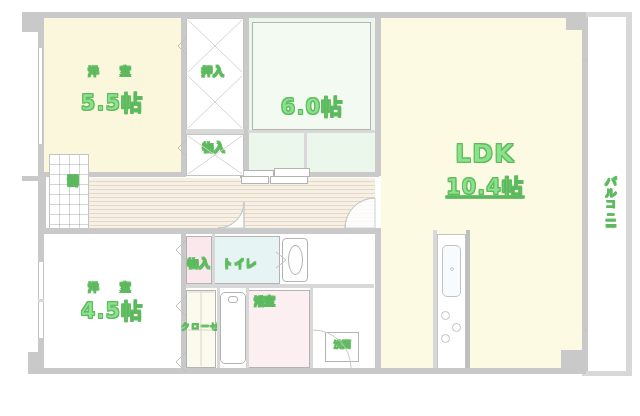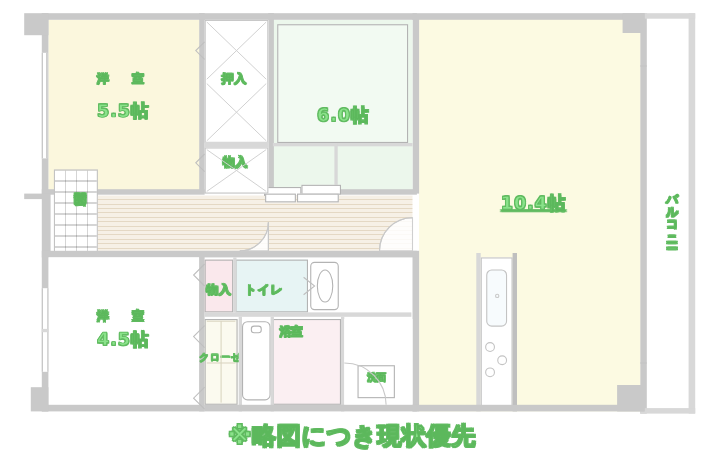--- a/index.html
+++ b/index.html
@@ -66,21 +66,21 @@
       -0.7px  0.7px 0 #63bb63,  0.7px  0.7px 0 #63bb63;
     line-height: 1.08;
     text-align: center;
     pointer-events: none;
   }
   .lbl-sm  { font-size: 11px; -webkit-text-stroke: 0.4px #5cb85c; }
   .lbl-xs  { font-size: 9px;  -webkit-text-stroke: 0.3px #5cb85c;
              text-shadow:-0.5px -0.5px 0 #63bb63,0.5px -0.5px 0 #63bb63,
                          -0.5px 0.5px 0 #63bb63,0.5px 0.5px 0 #63bb63; }
   .lbl-md  { font-size: 11px; }
-  .lbl-lg  { font-size: 16px; }
+  .lbl-lg  { font-size: 21px; }
   .lbl-xl  { font-size: 25px; }
   .lbl-vert{ writing-mode: vertical-rl; text-orientation: upright; }
   .spaced  { letter-spacing: 0.45em; }
 
   .caption {
     position: absolute;
     left: 0; right: 0;
     text-align: center;
     font-size: 22px;
     font-weight: 700;
@@ -109,20 +109,21 @@
 
   <div class="b fl-ldk" style="left:381px; top:16px; width:201px; height:358px;"></div>
 
   <div class="b wall" style="left:375px; top:16px; width:6px; height:160px;"></div>
   <div class="b wall" style="left:375px; top:228px; width:6px; height:146px;"></div>
 
   <div class="b wall" style="left:375px; top:12px; width:211px; height:6px;"></div>
 
   <div class="b wall" style="left:566px; top:12px; width:20px; height:18px;"></div>
 
+  <div class="lbl lbl-xl" style="left:437px; top:140px; width:96px;">LDK</div>
   <div class="lbl lbl-lg" style="left:432px; top:176px; width:106px;text-decoration:underline;">10.4帖</div>
 
   <div class="b fl-white ol" style="left:437px; top:234px; width:29px; height:138px;"></div>
   <div class="b wall-thin" style="left:466px; top:230px; width:4px; height:144px;"></div>
   <div class="b wall-lt" style="left:433px; top:230px; width:4px; height:144px;"></div>
   <div class="b ol" style="left:442px; top:245px; width:19px; height:52px; border-radius:5px;
               background:#f7fbfd;"></div>
   <div class="b" style="left:450px; top:267px; width:4px; height:4px;
               border:1px solid #c9c9c9; border-radius:50%;"></div>
   <div class="b" style="left:441px; top:311px; width:9px; height:9px;
@@ -273,15 +274,14 @@
       <line x1="201" y1="292" x2="201" y2="366"></line>
       <line x1="188" y1="330" x2="214" y2="330"></line>
     </g>
 
     <g stroke="#c3c3c3" stroke-width="1" fill="none">
       <line x1="582" y1="60" x2="588" y2="60"></line>
       <line x1="582" y1="330" x2="588" y2="330"></line>
     </g>
   </svg>
 
-  <div class="caption" style="top:382px;">※略図につき現状優先</div>
 
 </div>
 
 </body></html>

